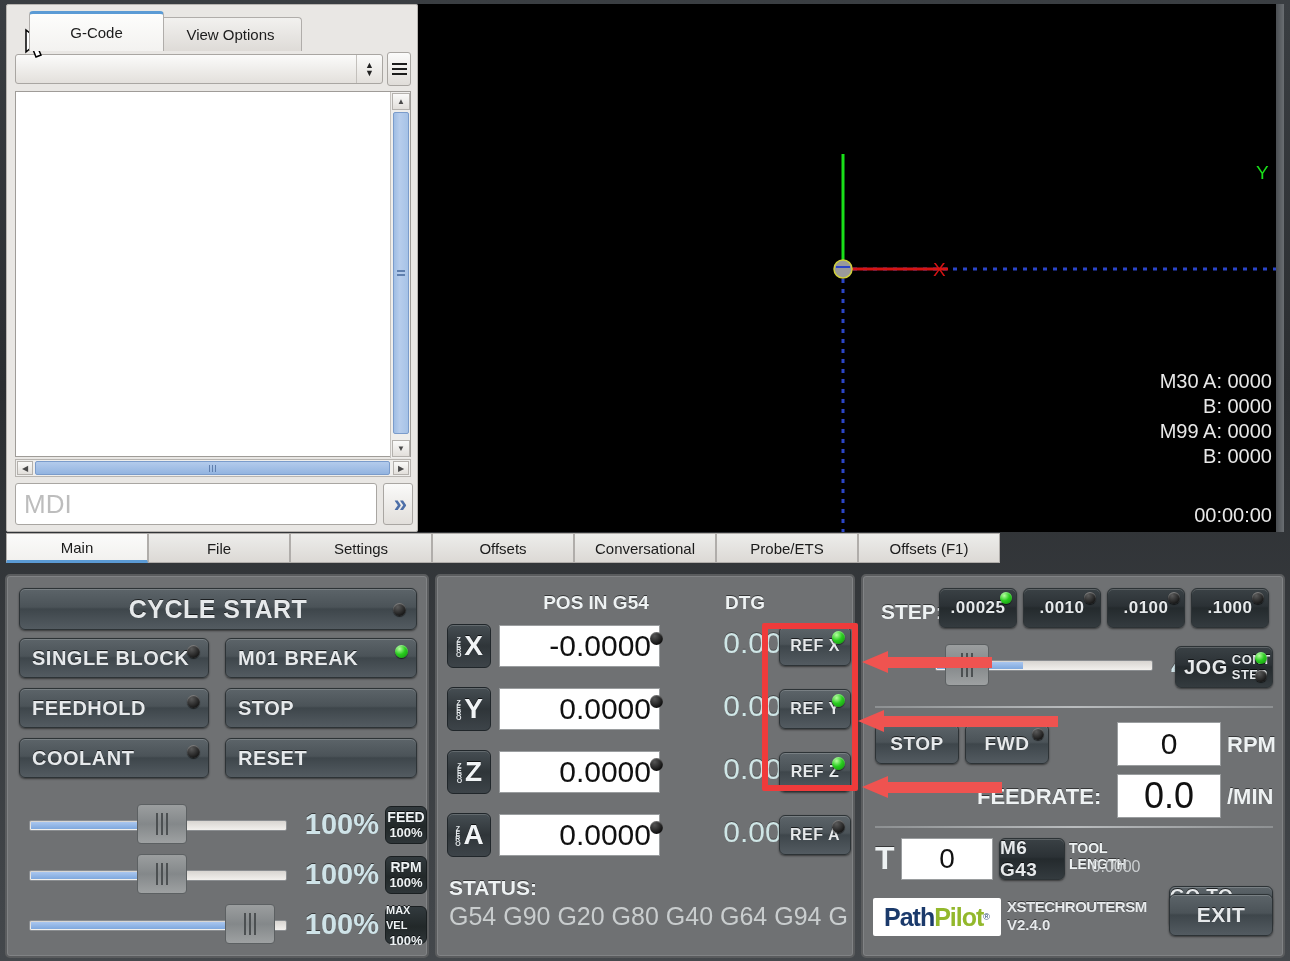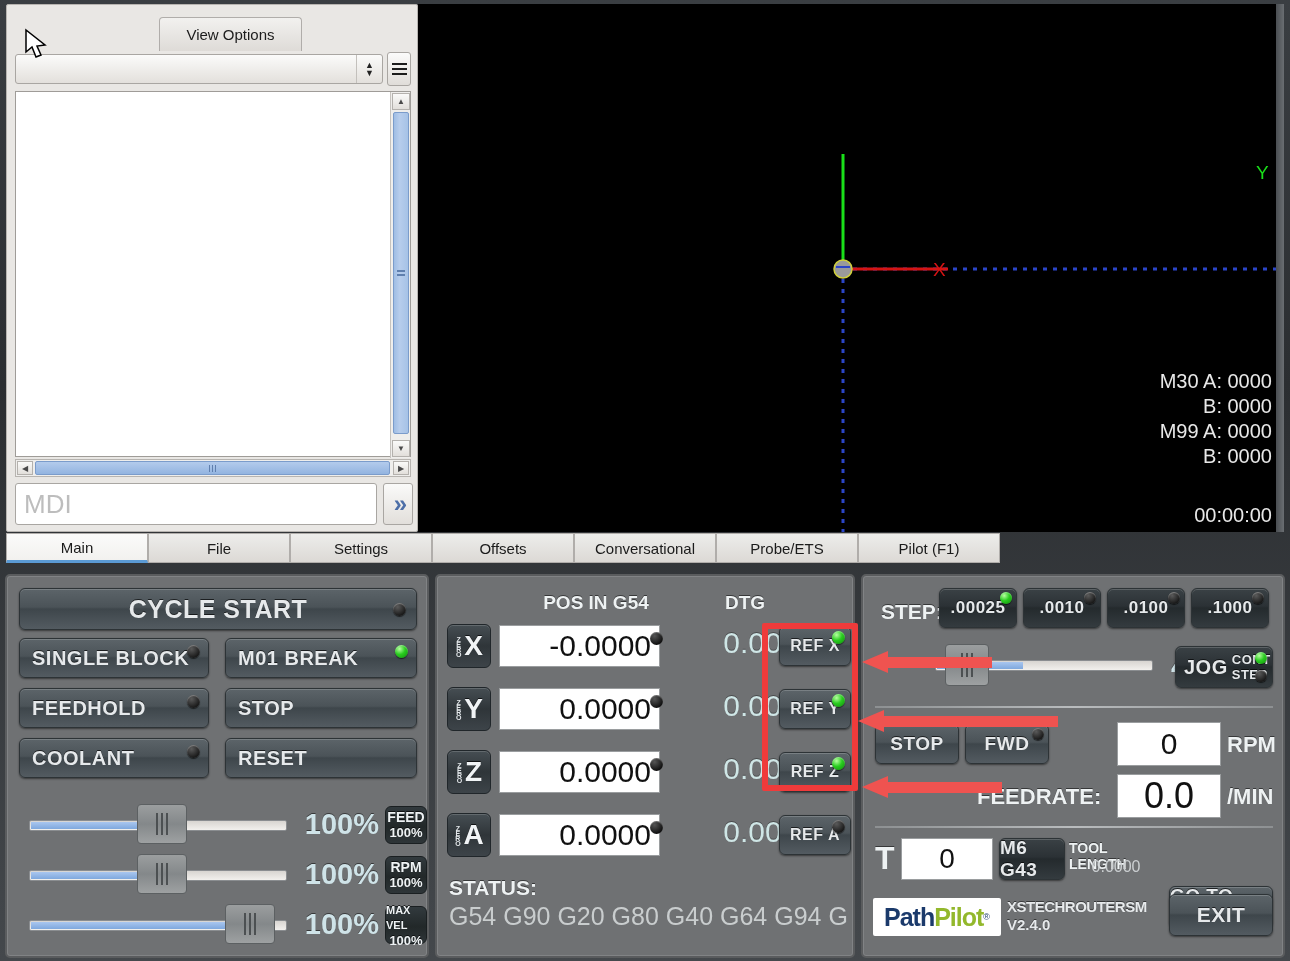--- a/index.html
+++ b/index.html
@@ -399,20 +399,23 @@
 </head>
 <body>
 
 <div id="app">
 
   <div id="top">
 
     <div id="gcode-pane">
 
       <div class="tabrow">
+        <div class="ntab active" id="tab-gcode">
+          <span>G-Code</span>
+        </div>
         <div class="ntab" id="tab-viewopts">
           <span>View Options</span>
         </div>
       </div>
 
       <div id="combo-row">
         <div id="gfile-combo">
           <span id="gfile-value"></span>
           <span id="gfile-arrows">
             <span>▲</span>
@@ -492,21 +495,21 @@
       <div class="mtab" style="left:432px;width:142px;">
           <span>Offsets</span>
         </div>
       <div class="mtab" style="left:574px;width:142px;">
           <span>Conversational</span>
         </div>
       <div class="mtab" style="left:716px;width:142px;">
           <span>Probe/ETS</span>
         </div>
       <div class="mtab" style="left:858px;width:142px;">
-          <span>Pilot (F1)</span>
+          <span>Offsets (F1)</span>
         </div>
     </div>
   </div>
 
   <div class="panel" id="panel-left">
 
     <div class="mb" id="cycle-start">
       <span>CYCLE START</span>
       <span class="led" style="right:10px;top:14px;"></span>
     </div>

